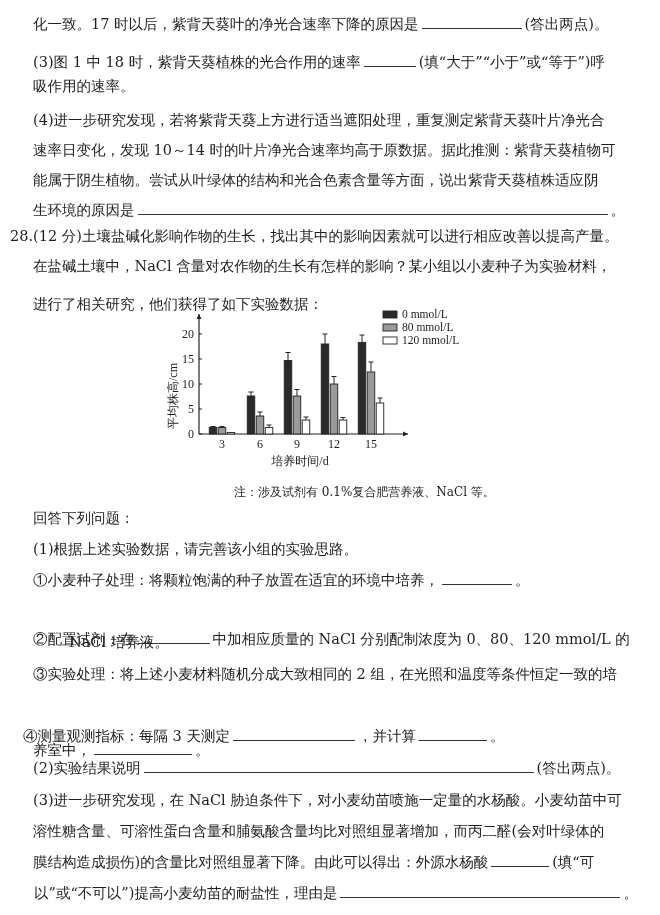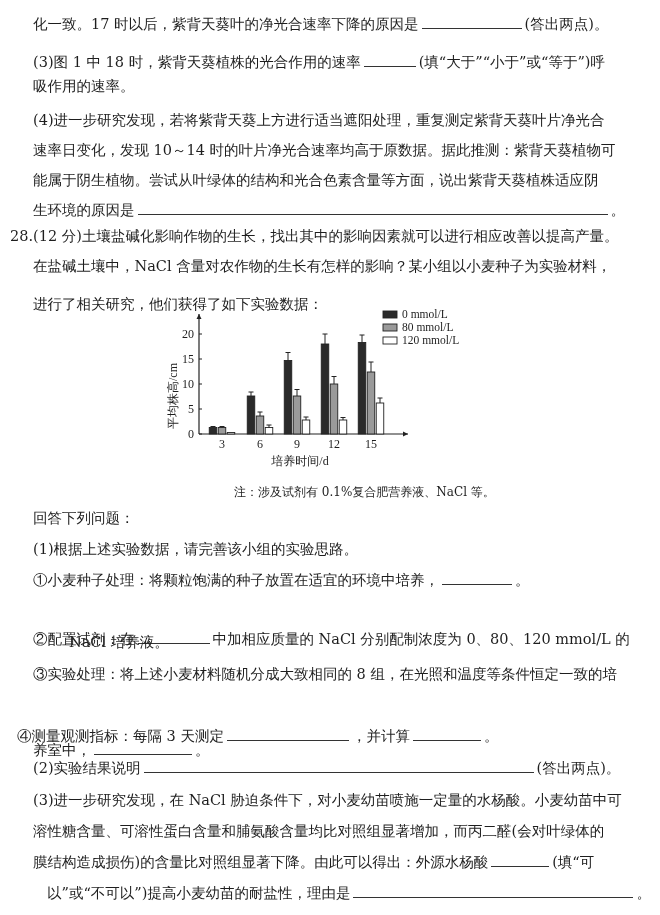--- a/index.html
+++ b/index.html
@@ -125,30 +125,30 @@
 
 <div class="line" style="top:508px; left:33px;">回答下列问题：</div>
 <div class="line" style="top:539px; left:33px;">(1)根据上述实验数据，请完善该小组的实验思路。</div>
 <div class="line" style="top:570px; left:33px;">
   <span>①小麦种子处理：将颗粒饱满的种子放置在适宜的环境中培养，</span><span class="blank" style="width:70px"></span><span>。</span>
 </div>
 <div class="line" style="top:629px; left:33px;">
   <span>②配置试剂：在</span><span class="blank" style="width:72px"></span><span>中加相应质量的 NaCl 分别配制浓度为 0、80、120 mmol/L 的</span>
 </div>
 <div class="line" style="top:632px; left:33px;margin-left:36px;">NaCl 培养液。</div>
-<div class="line" style="top:664px; left:33px;">③实验处理：将上述小麦材料随机分成大致相同的 8 组，在光照和温度等条件恒定一致的培</div>
+<div class="line" style="top:664px; left:33px;">③实验处理：将上述小麦材料随机分成大致相同的 2 组，在光照和温度等条件恒定一致的培</div>
 <div class="line" style="top:695px; left:33px;margin-top:45px;">
   <span>养室中，</span><span class="blank" style="width:98px"></span><span>。</span>
 </div>
-<div class="line" style="top:726px; left:17px;">
+<div class="line" style="top:726px; left:23px;">
   <span>④测量观测指标：每隔 3 天测定</span><span class="blank" style="width:122px"></span><span>，并计算</span><span class="blank" style="width:68px"></span><span>。</span>
 </div>
 <div class="line" style="top:758px; left:33px;">
   <span>(2)实验结果说明</span><span class="blank" style="width:390px"></span><span>(答出两点)。</span>
 </div>
 <div class="line" style="top:790px; left:33px;">(3)进一步研究发现，在 NaCl 胁迫条件下，对小麦幼苗喷施一定量的水杨酸。小麦幼苗中可</div>
 <div class="line" style="top:821px; left:33px;">溶性糖含量、可溶性蛋白含量和脯氨酸含量均比对照组显著增加，而丙二醛(会对叶绿体的</div>
 <div class="line" style="top:852px; left:33px;">
   <span>膜结构造成损伤)的含量比对照组显著下降。由此可以得出：外源水杨酸</span><span class="blank" style="width:58px"></span><span>(填“可</span>
 </div>
-<div class="line" style="top:883px; left:47px;">
+<div class="line" style="top:883px; left:34px;">
   <span>以”或“不可以”)提高小麦幼苗的耐盐性，理由是</span><span class="blank" style="width:280px"></span><span>。</span>
 </div>
 
 </body></html>

